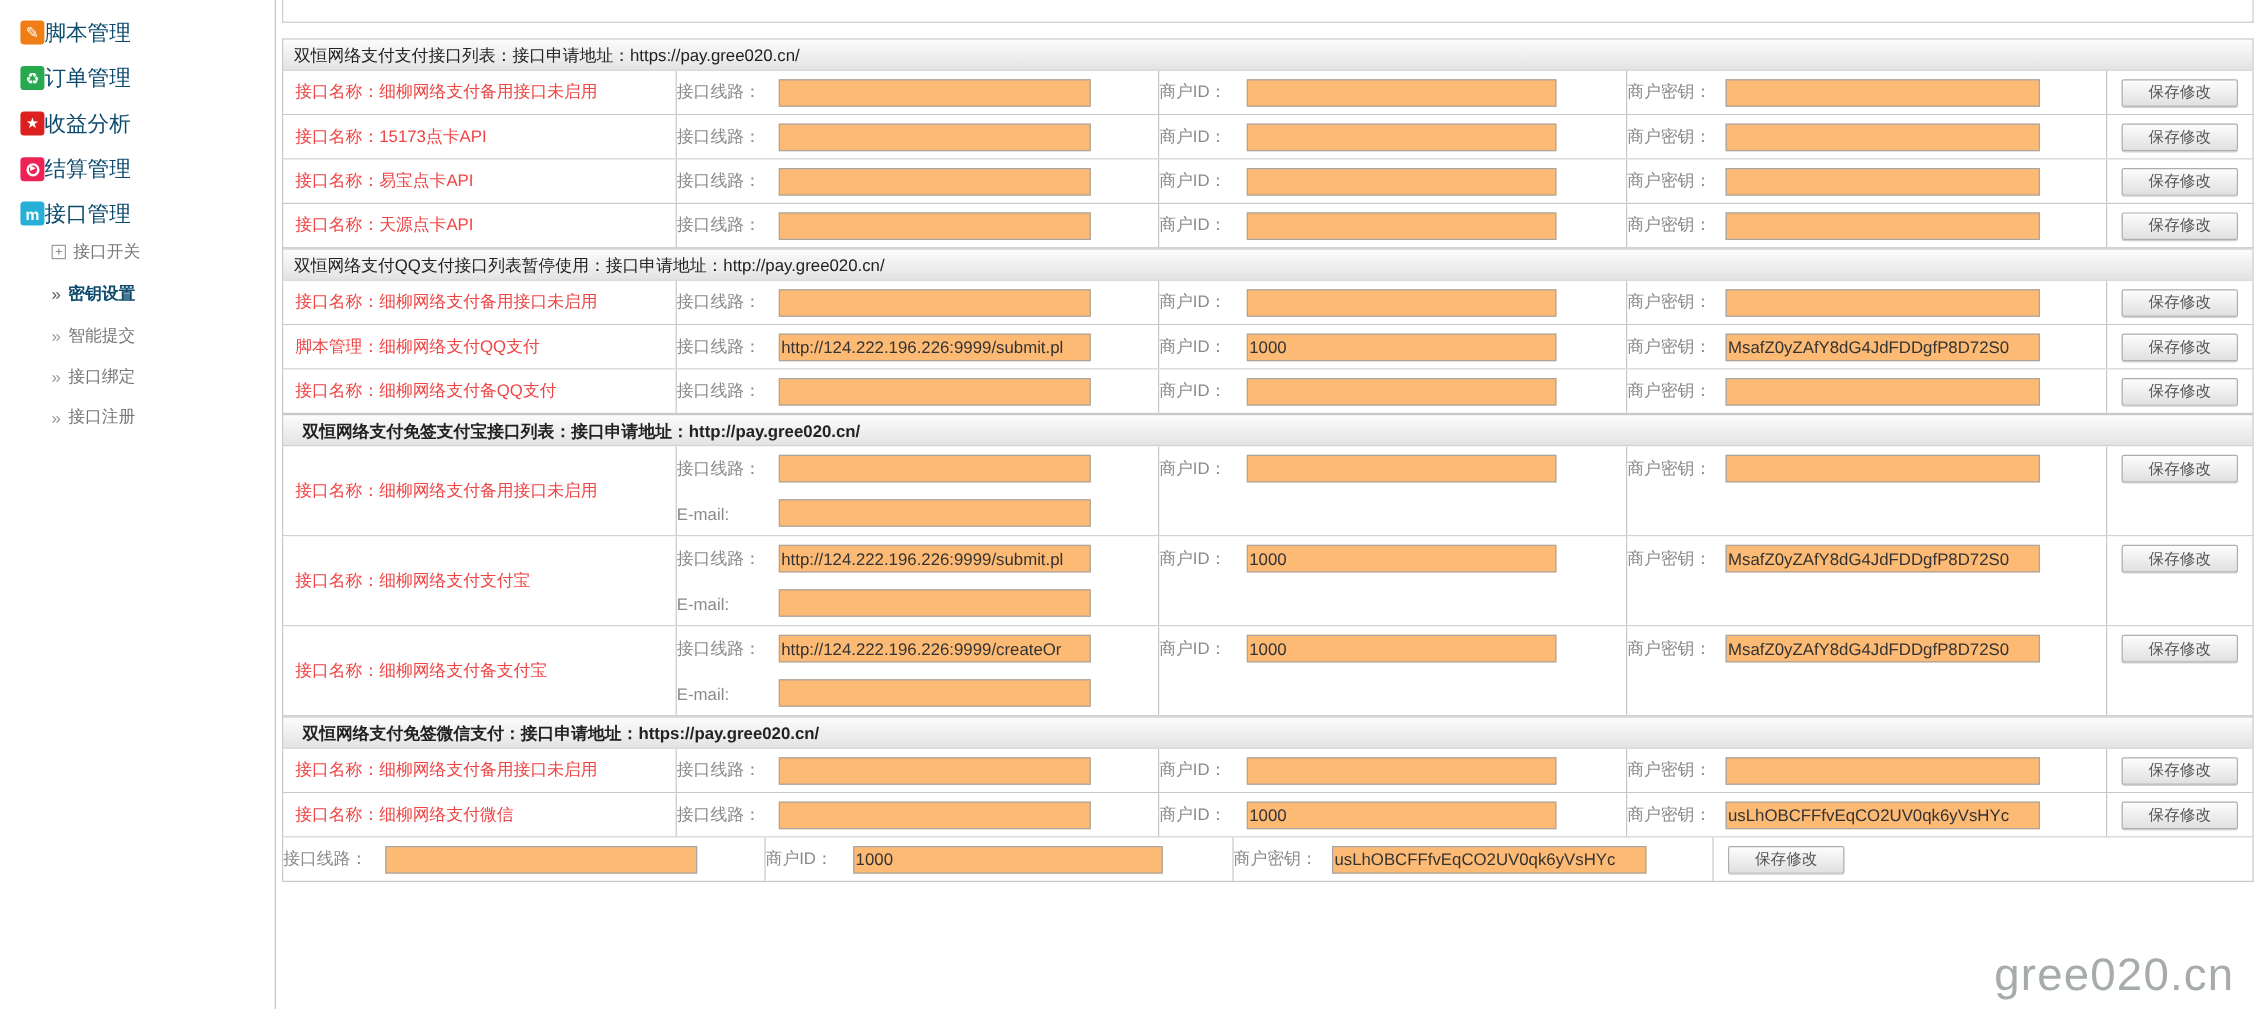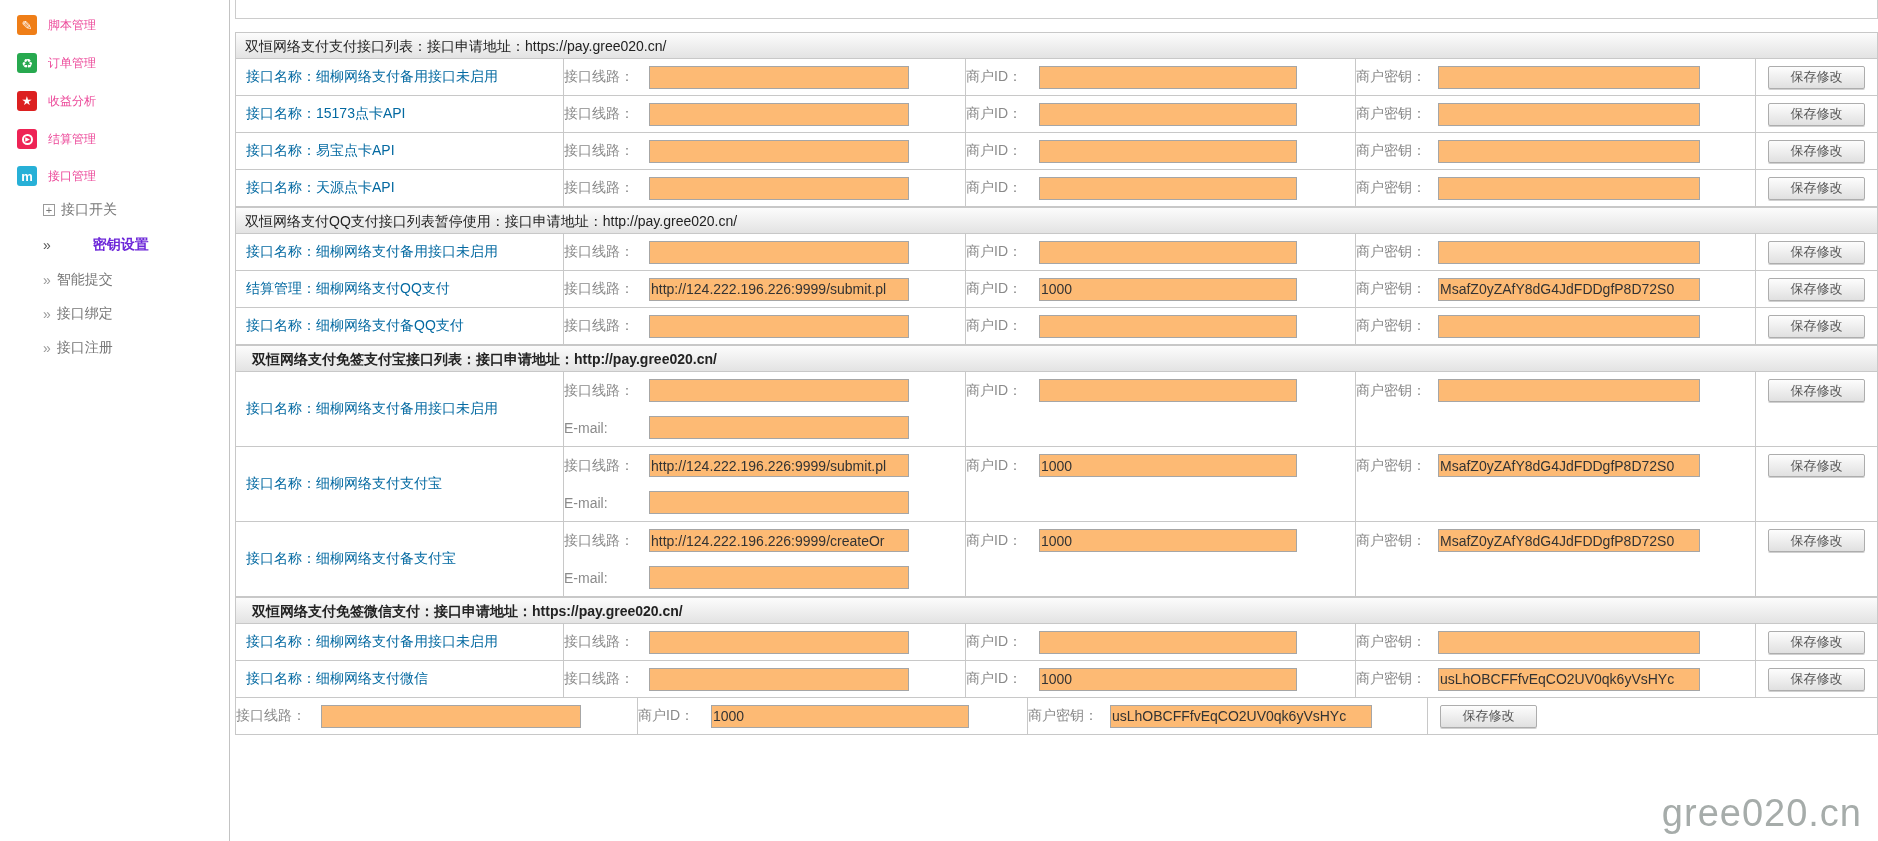--- a/index.html
+++ b/index.html
@@ -7,43 +7,43 @@
   
   .sidebar{position:absolute;left:0;top:0;width:229px;height:841px;background:#fff;
     border-right:1px solid #c3c3c3;}
   .side-item{position:absolute;left:17px;display:flex;align-items:center;cursor:pointer;}
   .app-icon{width:20px;height:20px;border-radius:3px;display:flex;align-items:center;
     justify-content:center;color:#fff;flex:0 0 20px;}
   .app-icon .glyph{font-size:13px;line-height:1;font-style:normal;}
   .app-icon .glyph.ring{width:11px;height:11px;border:2px solid #fff;border-radius:50%;
     display:flex;align-items:center;justify-content:center;font-size:6px;padding-left:1px;box-sizing:border-box;}
   .app-icon .glyph.letter{font-weight:bold;font-size:13px;}
-  .side-item .main-label{margin-left:11px;font-size:12px;color:#ec4899;}
+  .side-item .main-label{font-size:18px;color:#0c4a6e;}
   .sub-item{position:absolute;left:43px;display:flex;align-items:center;cursor:pointer;}
   .sub-item .chev{color:#9a9a9a;font-size:14px;margin-right:6px;line-height:1;}
   .sub-item .plusbox{width:12px;height:12px;border:1px solid #9a9a9a;color:#777;font-size:11px;
     line-height:11px;text-align:center;margin-right:6px;box-sizing:border-box;}
   .sub-item .sub-label{font-size:14px;color:#777;}
-  .sub-item.active .sub-label{font-weight:bold;color:#6d28d9;margin-left:36px;}
+  .sub-item.active .sub-label{font-weight:bold;color:#0c4a6e;}
   .sub-item.active .chev{color:#555;}
   
   .main{position:absolute;left:235px;top:0;width:1643px;}
   .top-strip{height:19px;background:#fff;border:1px solid #cccccc;border-top:none;
     box-sizing:border-box;margin-bottom:13px;}
   .sec-header{height:27px;line-height:26px;padding-left:9px;font-size:14px;color:#222;
     background:linear-gradient(#fcfcfc,#e3e3e3);border:1px solid #c8c8c8;box-sizing:border-box;}
   .section.bold .sec-header{font-weight:bold;padding-left:16px;}
   .row{display:flex;align-items:stretch;height:37px;border:1px solid #c8c8c8;border-top:none;
     box-sizing:border-box;background:#fff;}
   .row.tall{height:75px;}
   .cell{border-right:1px solid #c8c8c8;box-sizing:border-box;display:flex;flex-direction:column;
     justify-content:center;}
   .row.tall .cell{justify-content:flex-start;}
   .row.tall .c-name{justify-content:center;}
-  .c-name{width:328px;padding-left:10px;font-size:14px;color:#0369a1;justify-content:center;}
+  .c-name{width:328px;padding-left:10px;font-size:14px;color:#ef4444;justify-content:center;}
   .c-line{width:402px;}
   .c-id{width:390px;}
   .c-key{width:400px;}
   .c-btn{flex:1;border-right:none;}
   .pair{display:flex;align-items:center;height:36px;flex:0 0 auto;}
   .row.tall .pair{height:37px;}
   .lbl{font-size:14px;color:#8a8a8a;flex:0 0 auto;}
   .c-line .lbl{width:78px;margin-right:7px;}
   .c-id .lbl{width:67px;margin-right:6px;}
   .c-key .lbl{width:75px;margin-right:7px;}
@@ -254,21 +254,21 @@
         <input class="inp" value="" style="">
       </div>
     </div>
     <div class="cell c-btn">
       <div class="pair">
         <button class="save-btn">保存修改</button>
       </div>
     </div>
   </div>
         <div class="row">
-    <div class="cell c-name">结算管理：细柳网络支付QQ支付</div>
+    <div class="cell c-name">脚本管理：细柳网络支付QQ支付</div>
     <div class="cell c-line">
       <div class="pair">
         <span class="lbl">接口线路：</span>
         <input class="inp" value="http://124.222.196.226:9999/submit.pl" style="">
       </div>
 
     </div>
     <div class="cell c-id">
       <div class="pair">
         <span class="lbl">商户ID：</span>

